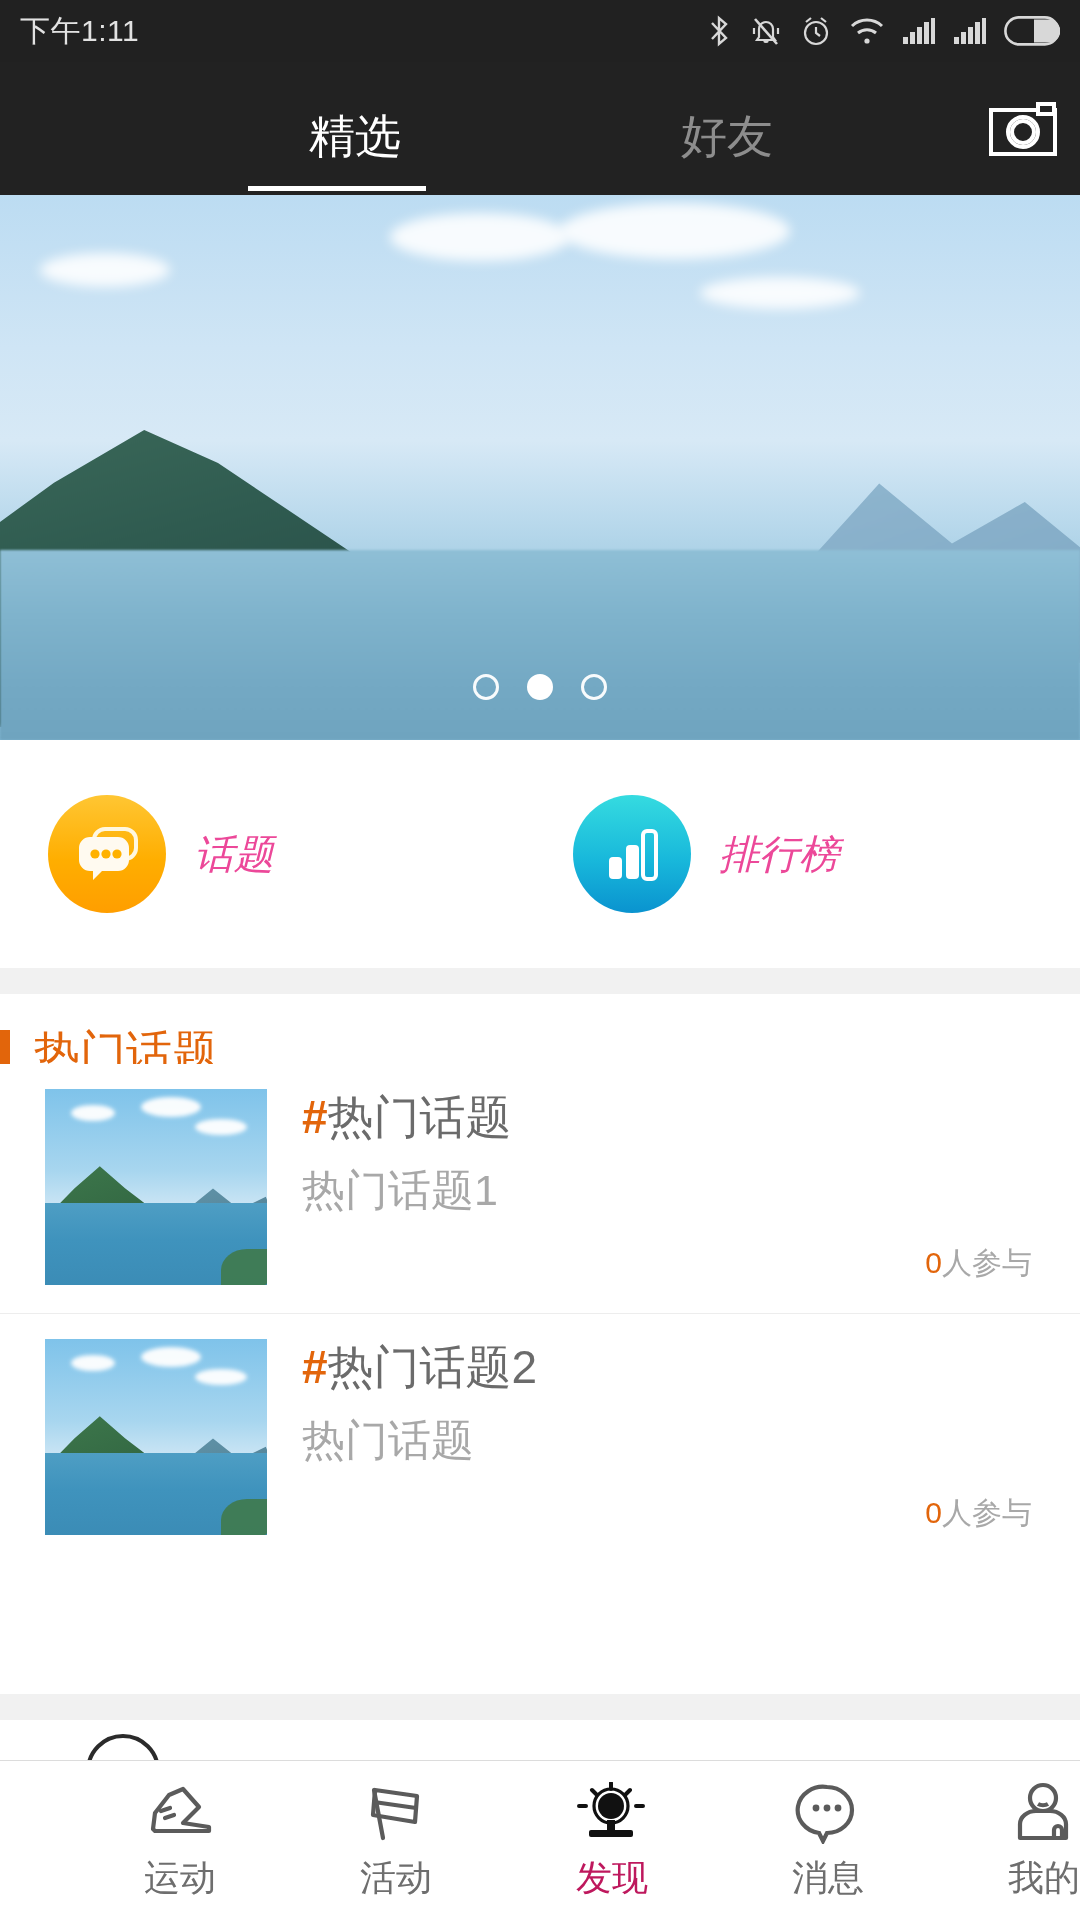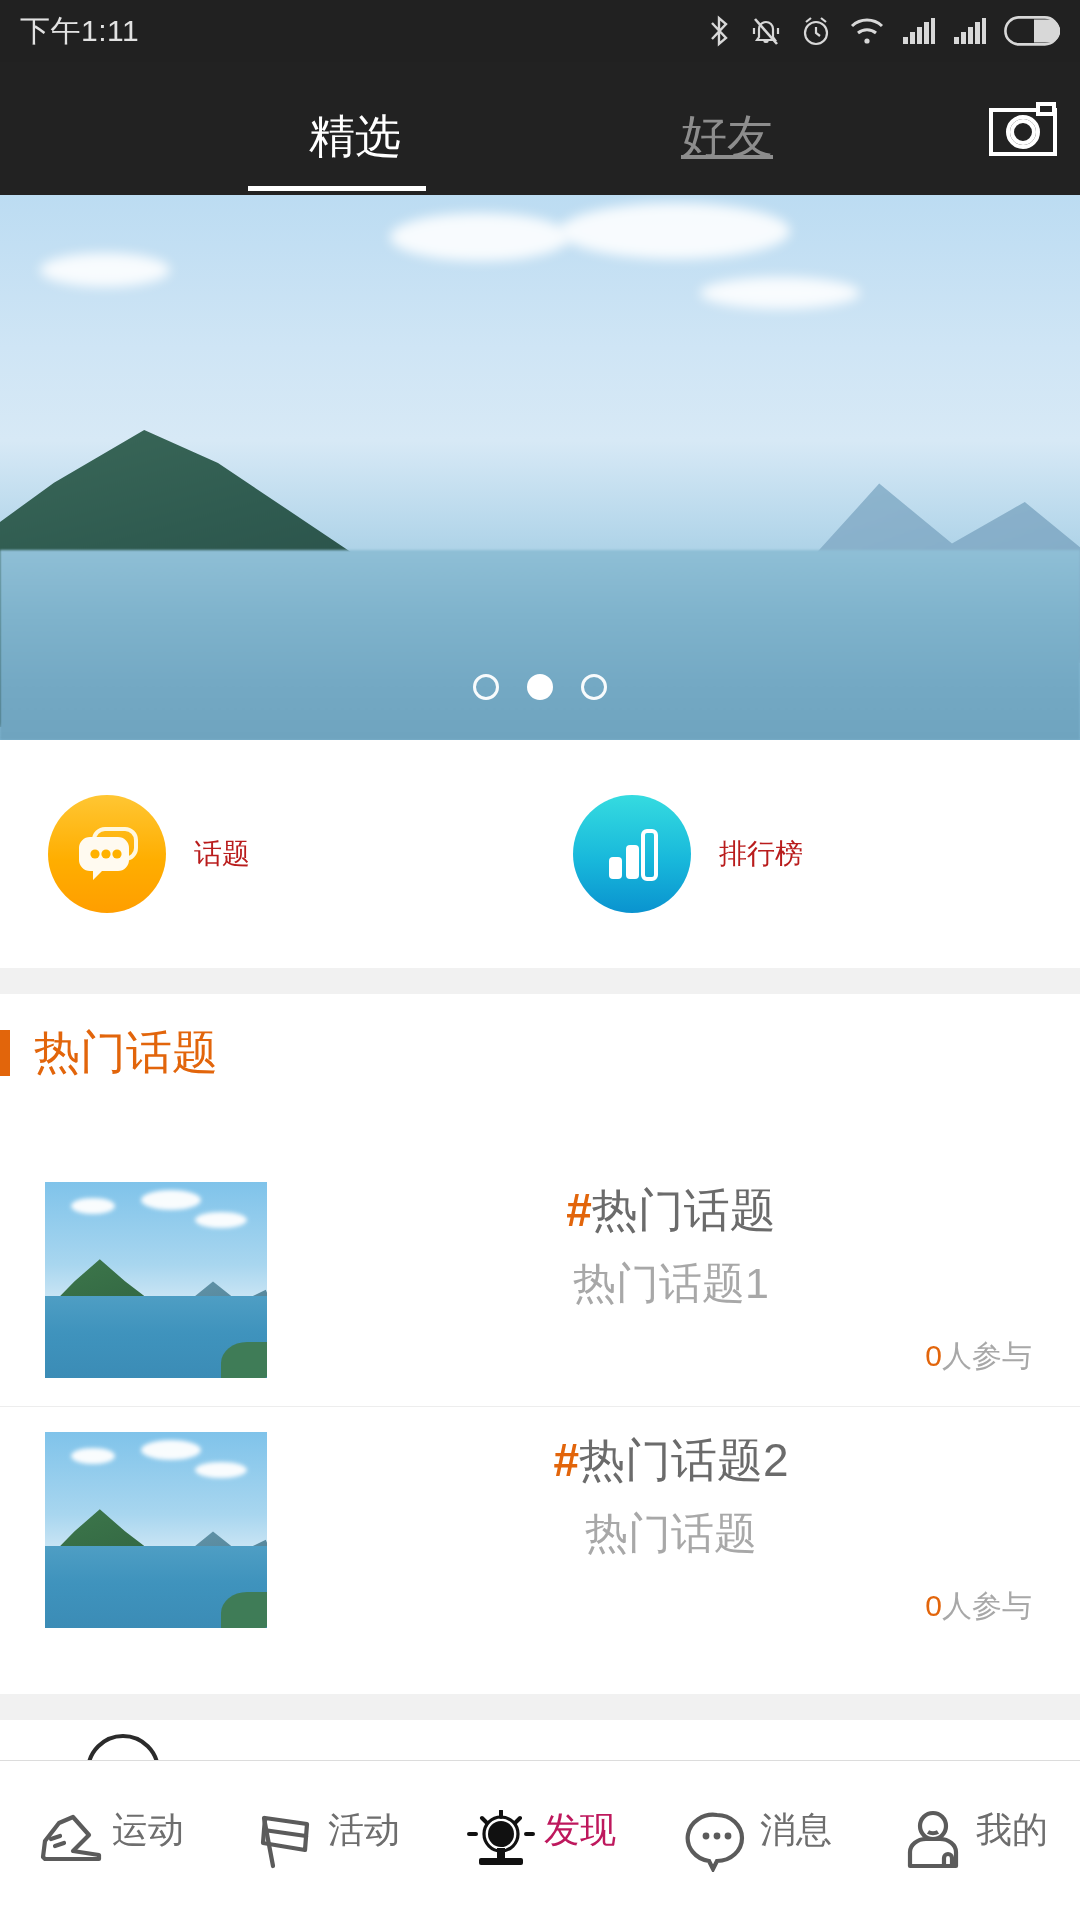--- a/index.html
+++ b/index.html
@@ -28,21 +28,21 @@
   }
   .tabs {
     position:absolute; left:18px; top:0; width:1080px; height:133px;
     display:flex; align-items:center;
   }
   .tab {
     font-size:46px; line-height:1;
     position:absolute; top:74px; transform:translateY(-50%);
   }
   .tab-featured { left:248px; width:178px; text-align:center; color:#ffffff; }
-  .tab-friends  { left:620px; width:178px; text-align:center; color:#8d8d8d;text-decoration:underline; }
+  .tab-friends  { left:620px; width:178px; text-align:center; color:#8d8d8d; }
   .tab-underline {
     position:absolute; left:248px; top:124px; width:178px; height:5px;
     background:#ffffff;
   }
   .camera-btn {
     position:absolute; right:22px; top:50%; transform:translateY(-50%);
     width:70px; height:56px;
   }
 
   
@@ -94,35 +94,35 @@
   .quick-item:nth-child(1) { padding-left:48px; }
   .quick-item:nth-child(2) { padding-left:18px; }
   .quick-item:nth-child(3) { padding-left:8px; }
   .quick-circle {
     width:118px; height:118px; border-radius:50%;
     display:flex; align-items:center; justify-content:center; flex:0 0 auto;
   }
   .qc-topic { background:linear-gradient(180deg,#ffc633 0%, #ffae00 55%, #ff9e00 100%); }
   .qc-nearby { background:linear-gradient(180deg,#b9e03a 0%, #a3d400 55%, #8fc400 100%); }
   .qc-rank { background:linear-gradient(180deg,#35dbe0 0%, #18b8db 55%, #0a93cf 100%); }
-  .quick-label { font-size:28px; color:#b91c1c; margin-left:28px; white-space:nowrap; }
+  .quick-label { font-size:40px; color:#ec4899; margin-left:28px; white-space:nowrap;font-style:italic; }
 
   
   .sep-band { position:absolute; left:0; width:1080px; height:26px; background:#f1f1f1; }
 
   
   .section-head {
     position:absolute; top:1014px; left:0; width:1080px; height:78px;
     display:flex; align-items:center;
   }
   .section-bar { width:10px; height:46px; background:#e2650b; flex:0 0 auto; }
   .section-title { font-size:46px; color:#e2650b; margin-left:24px; }
 
   
-  .topic-list { position:absolute; top:1157px; left:0; width:864px;text-align:center; }
+  .topic-list { position:absolute; top:1064px; left:0; width:864px; }
   .topic-item { position:relative; width:1080px; height:250px; background:#fff; }
   .topic-divider { position:absolute; left:0; bottom:0; width:1080px; height:1px; background:#ededed; }
   .thumb {
     position:absolute; left:45px; top:25px; width:222px; height:196px;
     overflow:hidden; background:#9dc9e0;
   }
   .thumb-sky { position:absolute; inset:0; background:linear-gradient(#7fc3ea 0%, #a8d6ef 42%, #cfe7f5 62%, #bcdcee 100%); }
   .thumb-cloud { position:absolute; background:#ffffff; border-radius:50%; opacity:.95; filter:blur(2px); }
   .thumb-mtn {
     position:absolute; left:-10px; top:68px; width:180px; height:92px;
@@ -150,21 +150,21 @@
   }
   .count-num { color:#e2650b; }
 
   
   .bottomnav {
     position:absolute; left:0; bottom:0; width:1080px; height:160px;
     background:#ffffff; border-top:1px solid #dcdcdc;
     display:flex; align-items:center;
   }
   .nav-item {
-    flex:1; display:flex; flex-direction:row; align-items:flex-start; justify-content:center; gap:6px;
+    flex:1; display:flex; flex-direction:column; align-items:flex-end; justify-content:center; gap:6px;
   }
   .nav-icon { width:74px; height:70px; display:flex; align-items:center; justify-content:center; }
   .nav-label { font-size:36px; color:#6e6e6e; }
   .nav-item.active .nav-label { color:#be185d; }
   .peek-circle {
     position:absolute; left:86px; bottom:160px; width:74px; height:26px; overflow:hidden;
   }
   .peek-circle i {
     display:block; width:74px; height:74px; border:4px solid #2b2b2b; border-radius:50%;
   }

